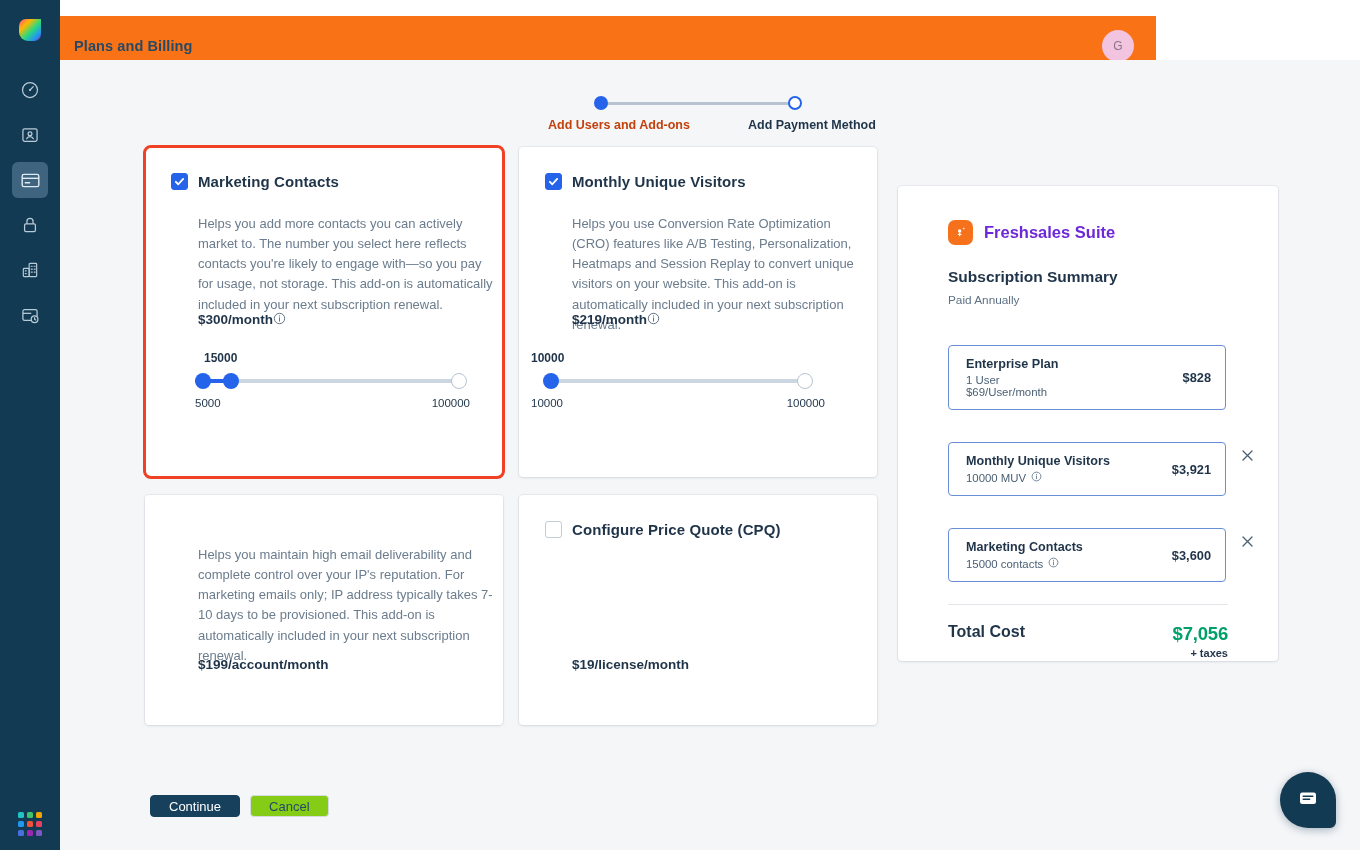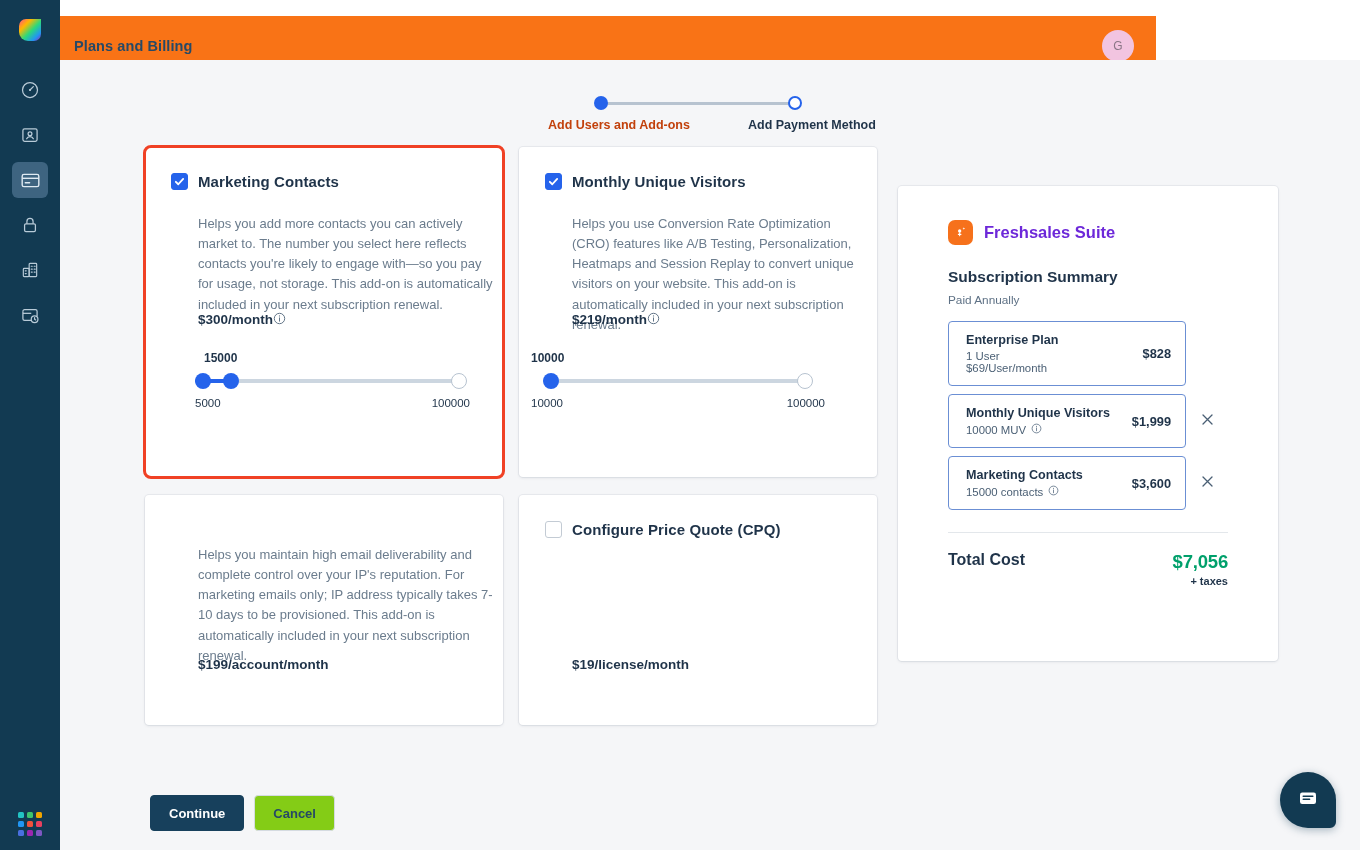--- a/index.html
+++ b/index.html
@@ -123,40 +123,40 @@
   }
   .brand { display: flex; align-items: center; gap: 11px; }
   .brand-ic { width: 25px; height: 25px; border-radius: 7px; background: #f6711b; display:flex; align-items:center; justify-content:center; flex:none; }
   .brand-name { font-size: 16.5px; font-weight: bold; color: #6d28d9; }
   .sum-title { margin-top: 23px; font-size: 15.5px; font-weight: bold; color: #1f3349; }
   .sum-sub { margin-top: 7px; font-size: 11.8px; color: #5e7185; }
   .line-items { margin-top: 14px; }
   .li-wrap { display: flex; align-items: center; }
   .li-wrap + .li-wrap { margin-top: 8px; }
   .li {
-    flex: none; width: 238px; border: 1px solid #6b8fd4; border-radius: 4px;
+    flex: none; width: 278px; border: 1px solid #6b8fd4; border-radius: 4px;
     padding: 11px 14px 11px 17px;
-    display: flex; align-items: center; justify-content: space-between;
+    display: flex; align-items: center; justify-content: space-between; margin-top: 24px;
   }
   .li-name { font-size: 12.6px; font-weight: bold; color: #1f3349; }
   .li-meta { margin-top: 3px; font-size: 11.4px; color: #4a5f74; display: flex; align-items: center; gap: 5px; }
   .li-meta2 { font-size: 11.4px; color: #4a5f74; }
   .li-amt { font-size: 12.8px; font-weight: bold; color: #1f3349; white-space: nowrap; }
   .li-x { margin-left: 14px; cursor: pointer; display: block; }
   .divider { margin-top: 22px; height: 1px; background: #e3e7eb; }
   .total { margin-top: 18px; display: flex; align-items: flex-start; justify-content: space-between; }
   .total-label { font-size: 16px; font-weight: bold; color: #1f3349; }
   .total-right { text-align: right; }
   .total-amt { font-size: 18.5px; font-weight: bold; color: #00a06b; letter-spacing: -.2px; }
   .total-tax { margin-top: 2px; font-size: 11px; font-weight: bold; color: #1f3349; }
 
   
   .footer { position: absolute; left: 90px; top: 735px; display: flex; gap: 10px; }
   .btn {
-    height: 36px; border-radius: 4px; font-size: 13px; font-weight: bold;
+    height: 22px; border-radius: 4px; font-size: 13px; font-weight: normal;
     display: flex; align-items: center; justify-content: center; cursor: pointer;
     padding: 0 18px;
   }
   .btn-primary { background: #17405c; color: #fff; border: 1px solid #17405c; }
   .btn-secondary { background: #84cc16; color: #264966; border: 1px solid #d5dbe1; }
 
   
   .fab {
     position: absolute; right: 24px; bottom: 22px; width: 56px; height: 56px;
     background: #123a52; border-radius: 28px 28px 6px 28px;
@@ -395,21 +395,21 @@
                 <span>10000 MUV</span>
                 <span>
                   <svg width="11" height="11" viewBox="0 0 16 16" fill="none" stroke="#5e7185" stroke-width="1.2">
                       <circle cx="8" cy="8" r="6.4"></circle>
                       <path d="M8 7.2v4.1" stroke-linecap="round"></path>
                       <circle cx="8" cy="4.9" r=".75" fill="#5e7185" stroke="none"></circle>
                     </svg>
                 </span>
               </div>
             </div>
-            <div class="li-amt">$1,999</div>
+            <div class="li-amt">$3,921</div>
           </div>
           <span class="li-x">
             <svg width="15" height="15" viewBox="0 0 16 16" stroke="#4a5f74" stroke-width="1.4" stroke-linecap="round">
                 <path d="M3.2 3.2 L12.8 12.8 M12.8 3.2 L3.2 12.8"></path>
               </svg>
           </span>
         </div>
 
         <div class="li-wrap">
           <div class="li">

